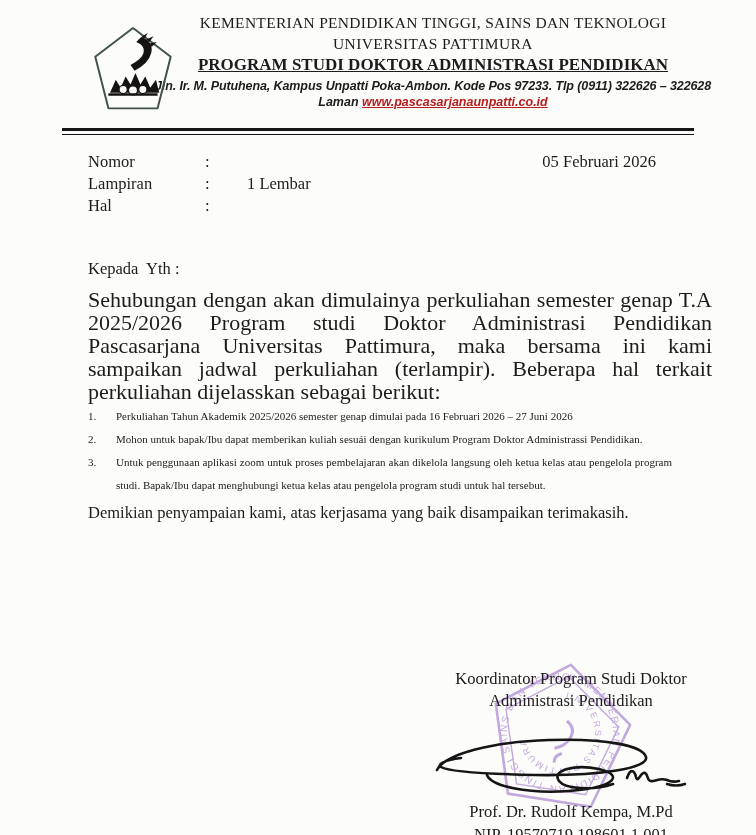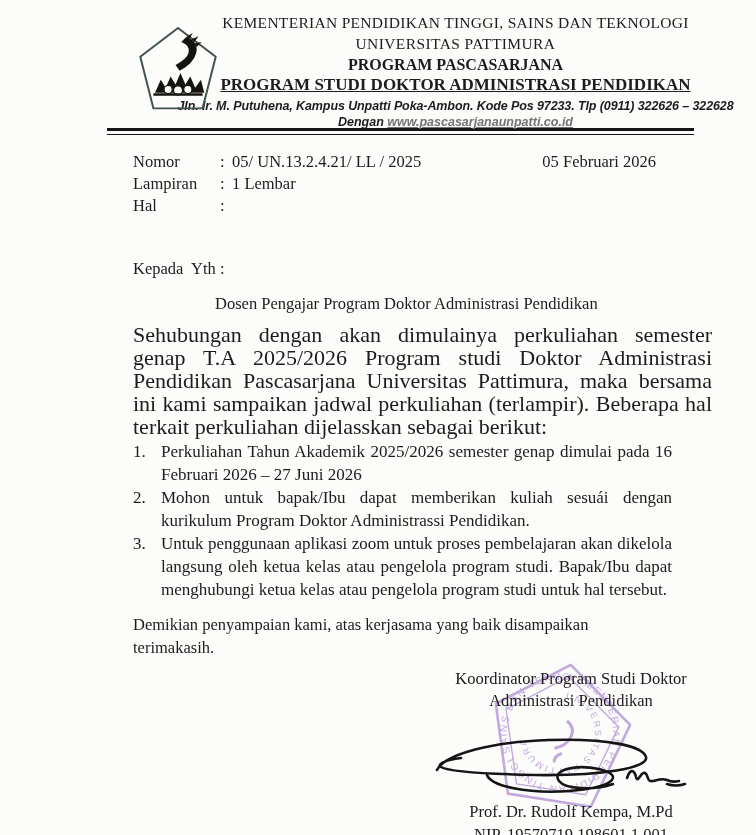--- a/index.html
+++ b/index.html
@@ -5,50 +5,49 @@
   html,body{margin:0;padding:0;background:#e8e8e6;}
   .page{
     position:relative;
     width:756px;height:835px;
     background:#fcfcfa;
     margin:0 auto;
     font-family:"Liberation Serif","DejaVu Serif",serif;
     color:#1d1b1b;
     overflow:hidden;
     box-sizing:border-box;
-    padding-left:45px;
   }
   
   .letterhead{position:relative;padding-top:14px;height:110px;}
   .logo{position:absolute;left:92px;top:24px;width:82px;height:90px;}
   .head-text{margin-left:130px;margin-right:20px;text-align:center;line-height:1.22;}
   .h-ministry{font-size:15.5px;letter-spacing:.3px;}
   .h-university{font-size:15.5px;letter-spacing:.4px;margin-top:2px;}
   .h-program{font-size:16px;font-weight:bold;margin-top:1px;}
   .h-study{font-size:17px;font-weight:bold;margin-top:1px;text-decoration:underline;}
   .h-address{font-family:"Liberation Sans","DejaVu Sans",sans-serif;font-style:italic;font-weight:bold;font-size:12.5px;margin-top:3px;letter-spacing:-.1px;}
   .h-web{font-family:"Liberation Sans","DejaVu Sans",sans-serif;font-style:italic;font-weight:bold;font-size:12.5px;margin-top:1px;}
   .h-web a{text-decoration:underline;cursor:pointer;}
   
   .rule{margin:4px 62px 0 62px;border-top:3.5px solid #161616;border-bottom:1.8px solid #161616;height:3px;}
   
   .meta{position:relative;margin:16px 84px 0 88px;font-size:16.5px;line-height:22px;}
-  .meta-row{display:flex;}
+  .meta-row{display:flex;gap:30px;}
   .meta-label{width:87px;flex:none;}
   .meta-sep{width:12px;flex:none;}
   .meta-value{white-space:pre;}
   .meta-value.bold{font-weight:bold;}
   .meta-date{position:absolute;top:0;right:16px;}
   
   .recipient{margin:42px 84px 0 88px;font-size:16.5px;}
   .recipient-label{white-space:pre;}
   .recipient-name{margin-top:15px;margin-left:82px;}
   .salutation{margin:30px 84px 0 88px;font-size:16.5px;}
   .opening{margin:9px 44px 0 88px;font-size:22px;line-height:23px;text-align:justify;}
-  ol.points{margin:2px 84px 12px 88px;padding:0;list-style:none;counter-reset:pt;font-size:17px;line-height:23px;}
+  ol.points{margin:2px 84px 4px 88px;padding:0;list-style:none;counter-reset:pt;font-size:11px;line-height:23px;}
   ol.points li{position:relative;padding-left:28px;text-align:justify;counter-increment:pt;}
   ol.points li::before{content:counter(pt) ".";position:absolute;left:0;top:0;}
   .closing{margin:0 84px 0 88px;font-size:16.5px;line-height:23px;}
   
   .sig-block{position:absolute;left:425px;top:668px;width:292px;text-align:center;font-size:16.5px;}
   .sig-title{line-height:22px;position:relative;z-index:2;}
   .sig-art{position:relative;height:92px;margin-top:-4px;}
   .stamp{position:absolute;left:60px;top:-50px;width:150px;height:150px;opacity:.62;transform:rotate(9deg);z-index:0;}
   .signature{position:absolute;left:6px;top:16px;width:268px;height:78px;z-index:1;}
   .sig-name{position:relative;z-index:2;line-height:23px;}
@@ -70,50 +69,47 @@
         <path d="M22 82 l7 -16 l6 10 l6 -14 l6 10 l6 -14 l6 14 l6 -10 l6 14 l7 -10 l4 16 z" fill="#14130f"></path>
         <circle cx="38" cy="78" r="5" fill="#fcfcfa" stroke="#14130f" stroke-width="1.5"></circle>
         <circle cx="50" cy="79" r="5.5" fill="#fcfcfa" stroke="#14130f" stroke-width="1.5"></circle>
         <circle cx="62" cy="78" r="5" fill="#fcfcfa" stroke="#14130f" stroke-width="1.5"></circle>
         <path d="M20 84 h60" stroke="#14130f" stroke-width="3"></path>
       </svg>
     </div>
     <div class="head-text">
       <div class="h-ministry">KEMENTERIAN PENDIDIKAN TINGGI, SAINS DAN TEKNOLOGI</div>
       <div class="h-university">UNIVERSITAS PATTIMURA</div>
-      <div class="h-program">PROGRAM PASCASARJANA</div>
       <div class="h-study">PROGRAM STUDI DOKTOR ADMINISTRASI PENDIDIKAN</div>
       <div class="h-address">Jln. Ir. M. Putuhena, Kampus Unpatti Poka-Ambon. Kode Pos 97233. Tlp (0911) 322626 – 322628</div>
-      <div class="h-web"><span>Dengan </span><a style="color:#737373">www.pascasarjanaunpatti.co.id</a></div>
+      <div class="h-web"><span>Laman </span><a style="color:#b91c1c">www.pascasarjanaunpatti.co.id</a></div>
     </div>
   </div>
 
   <div class="rule"></div>
 
   <div class="meta">
     <div class="meta-row">
       <span class="meta-label">Nomor</span>
       <span class="meta-sep">:</span>
-      <span class="meta-value">05/ UN.13.2.4.21/ LL / 2025</span>
     </div>
     <div class="meta-row">
       <span class="meta-label">Lampiran</span>
       <span class="meta-sep">:</span>
       <span class="meta-value">1 Lembar</span>
     </div>
     <div class="meta-row">
       <span class="meta-label">Hal</span>
       <span class="meta-sep">:</span>
     </div>
     <div class="meta-date">05 Februari 2026</div>
   </div>
 
   <div class="recipient">
     <div class="recipient-label">Kepada  Yth :</div>
-    <div class="recipient-name">Dosen Pengajar Program Doktor Administrasi Pendidikan</div>
   </div>
 
 
   <p class="opening">Sehubungan dengan akan dimulainya perkuliahan semester genap T.A 2025/2026 Program studi Doktor Administrasi Pendidikan Pascasarjana Universitas Pattimura, maka bersama ini kami sampaikan jadwal perkuliahan (terlampir). Beberapa hal terkait perkuliahan dijelasskan sebagai berikut:</p>
 
   <ol class="points">
     <li>Perkuliahan Tahun Akademik 2025/2026 semester genap dimulai pada 16 Februari 2026 – 27 Juni 2026</li>
     <li>Mohon untuk bapak/Ibu dapat memberikan kuliah sesuái dengan kurikulum Program Doktor Administrassi Pendidikan.</li>
     <li>Untuk penggunaan aplikasi zoom untuk proses pembelajaran akan dikelola langsung oleh ketua kelas atau pengelola program studi. Bapak/Ibu dapat menghubungi ketua kelas atau pengelola program studi untuk hal tersebut.</li>
   </ol>

